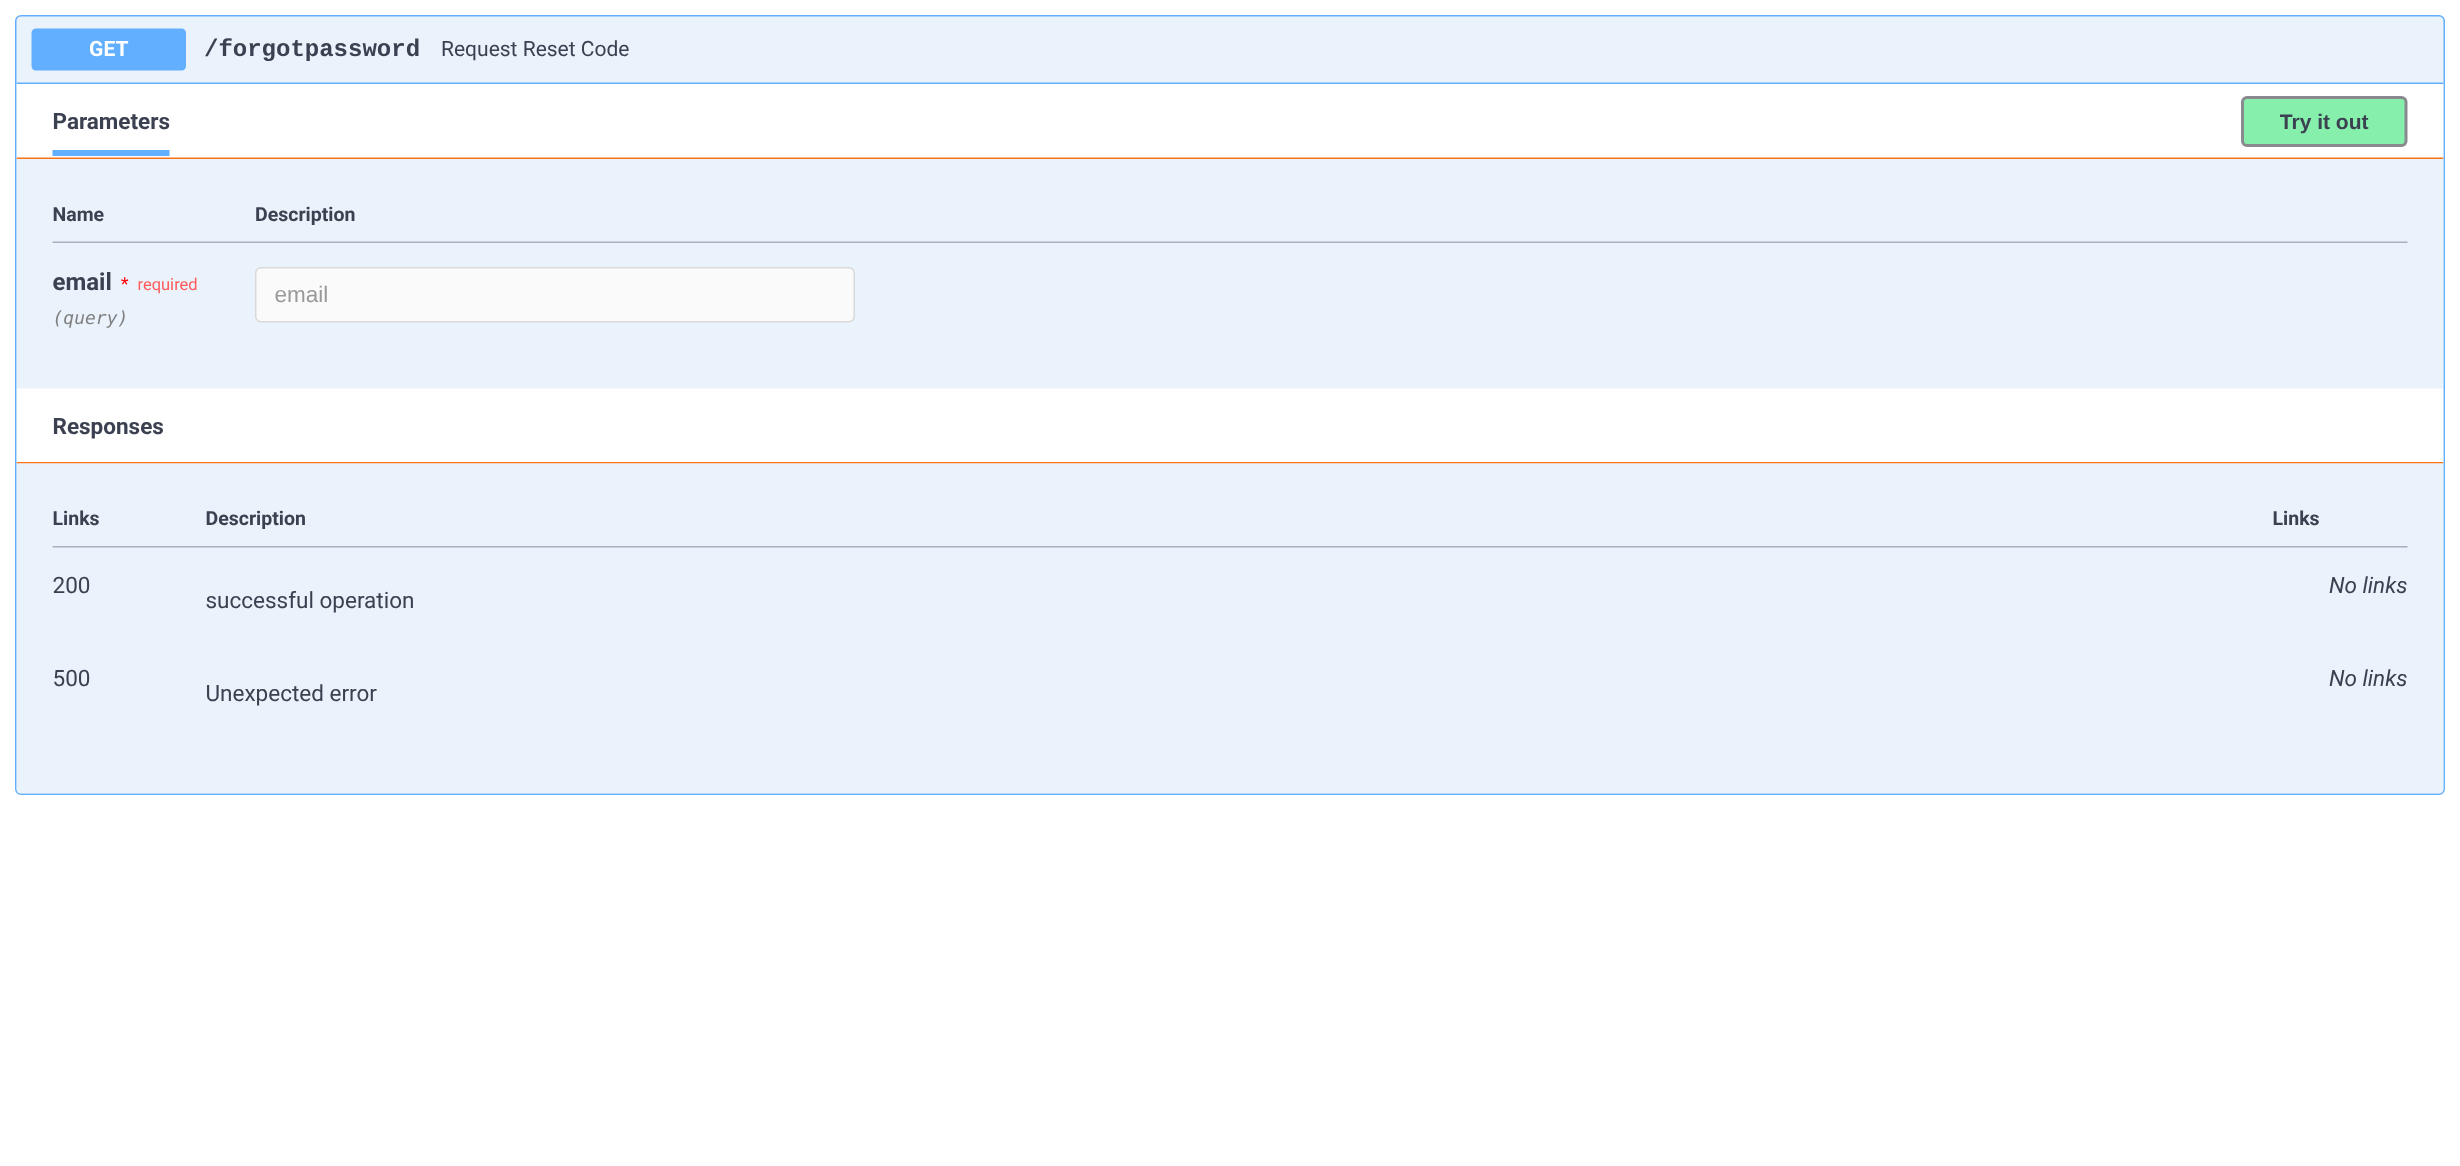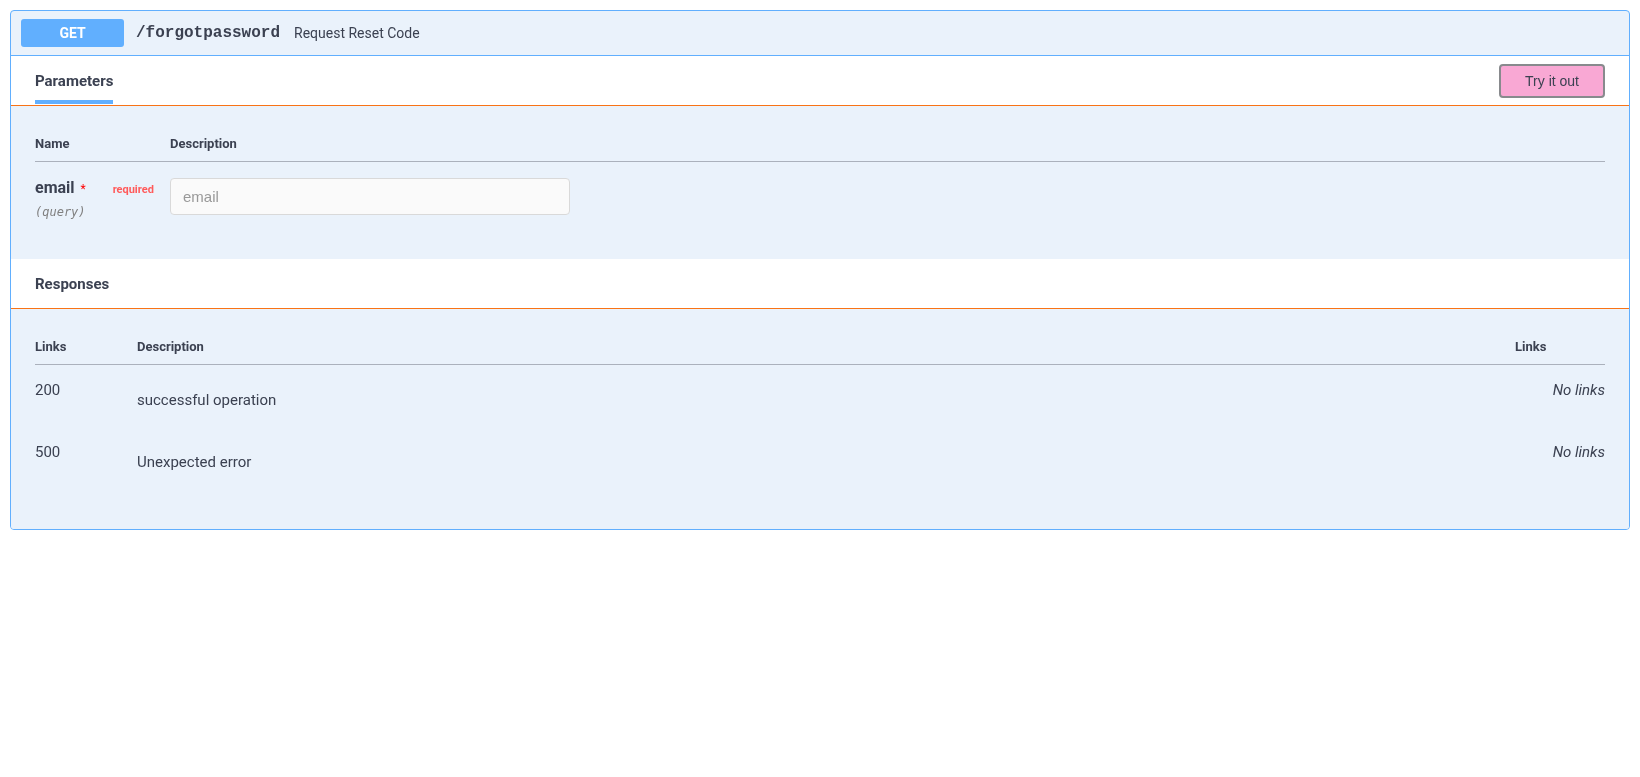--- a/index.html
+++ b/index.html
@@ -72,26 +72,26 @@
     border-bottom: 4px solid #61affe;
     margin-bottom: -1px;
   }
   .responses-title-wrap {
     font-size: 15px;
     font-weight: 700;
     color: #3b4151;
     padding: 14px 0 14px 0;
   }
   .try-btn {
-    background: #f9a8d4;
+    background: #86efac;
     border: 2px solid #888a8d;
     border-radius: 4px;
     padding: 7px 24px;
     font-size: 14px;
-    font-weight: 400;
+    font-weight: 700;
     color: #3b4151;
     cursor: pointer;
   }
   .params-body, .responses-body {
     padding: 20px 24px 40px 24px;
     background: #eaf2fb;
   }
   table.params, table.responses {
     width: 100%;
     border-collapse: collapse;
@@ -111,21 +111,21 @@
   .col-name { width: 135px; }
   .col-code { width: 102px; }
   .col-links { width: 90px; text-align: right; }
   table.responses thead th.col-links { text-align: left; }
   .param-name {
     font-size: 16px;
     font-weight: 700;
     color: #3b4151;
   }
   .required-star { color: #ff0000; font-size: 12px; padding: 0 2px; }
-  .required-label { color: #ff5b5b; font-size: 11px; font-weight: 700; margin-left: 21px; }
+  .required-label { color: #ff5b5b; font-size: 11px; font-weight: 400; }
   .param-in {
     font-family: "SFMono-Regular", Consolas, monospace;
     font-size: 12px;
     font-style: italic;
     color: #808080;
     margin-top: 8px;
   }
   .param-input {
     width: 400px;
     max-width: 100%;

